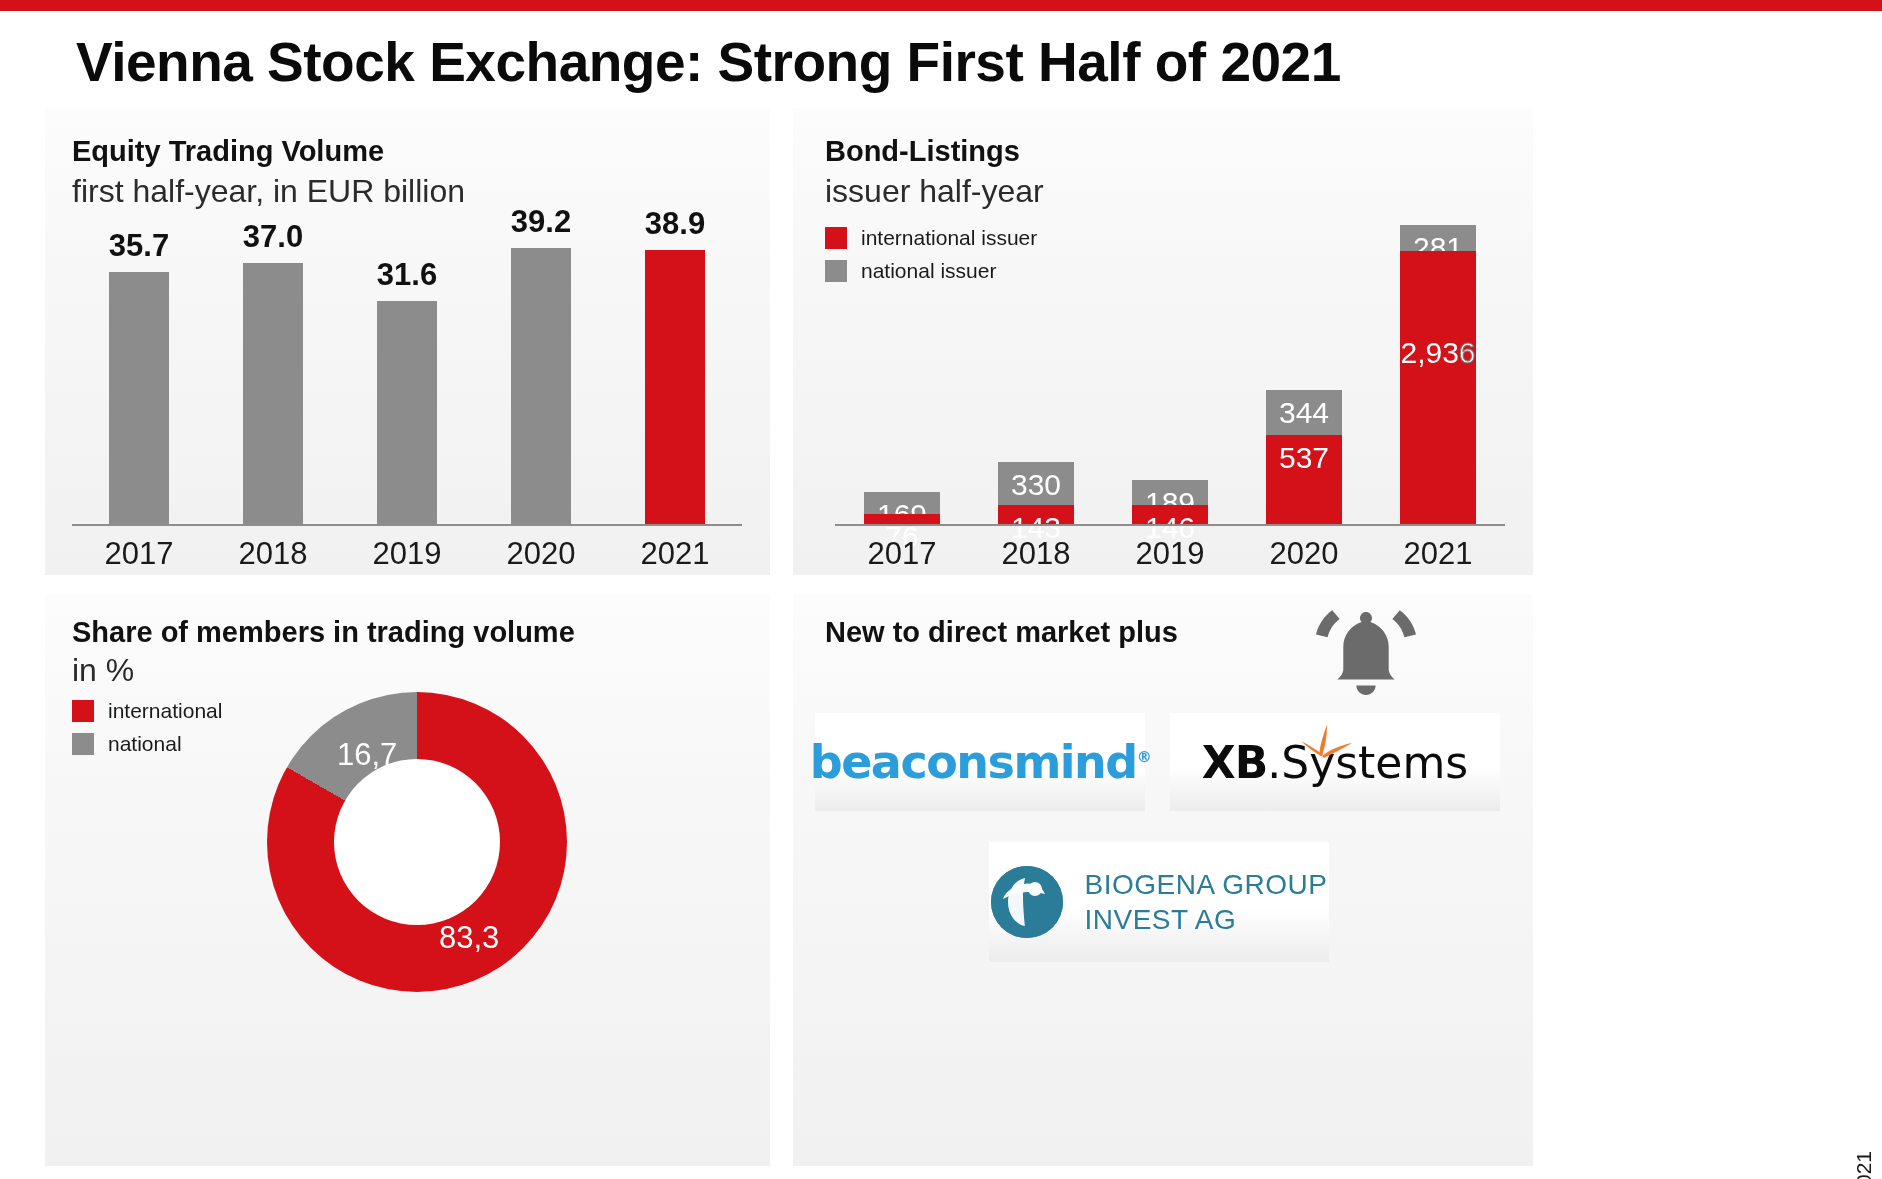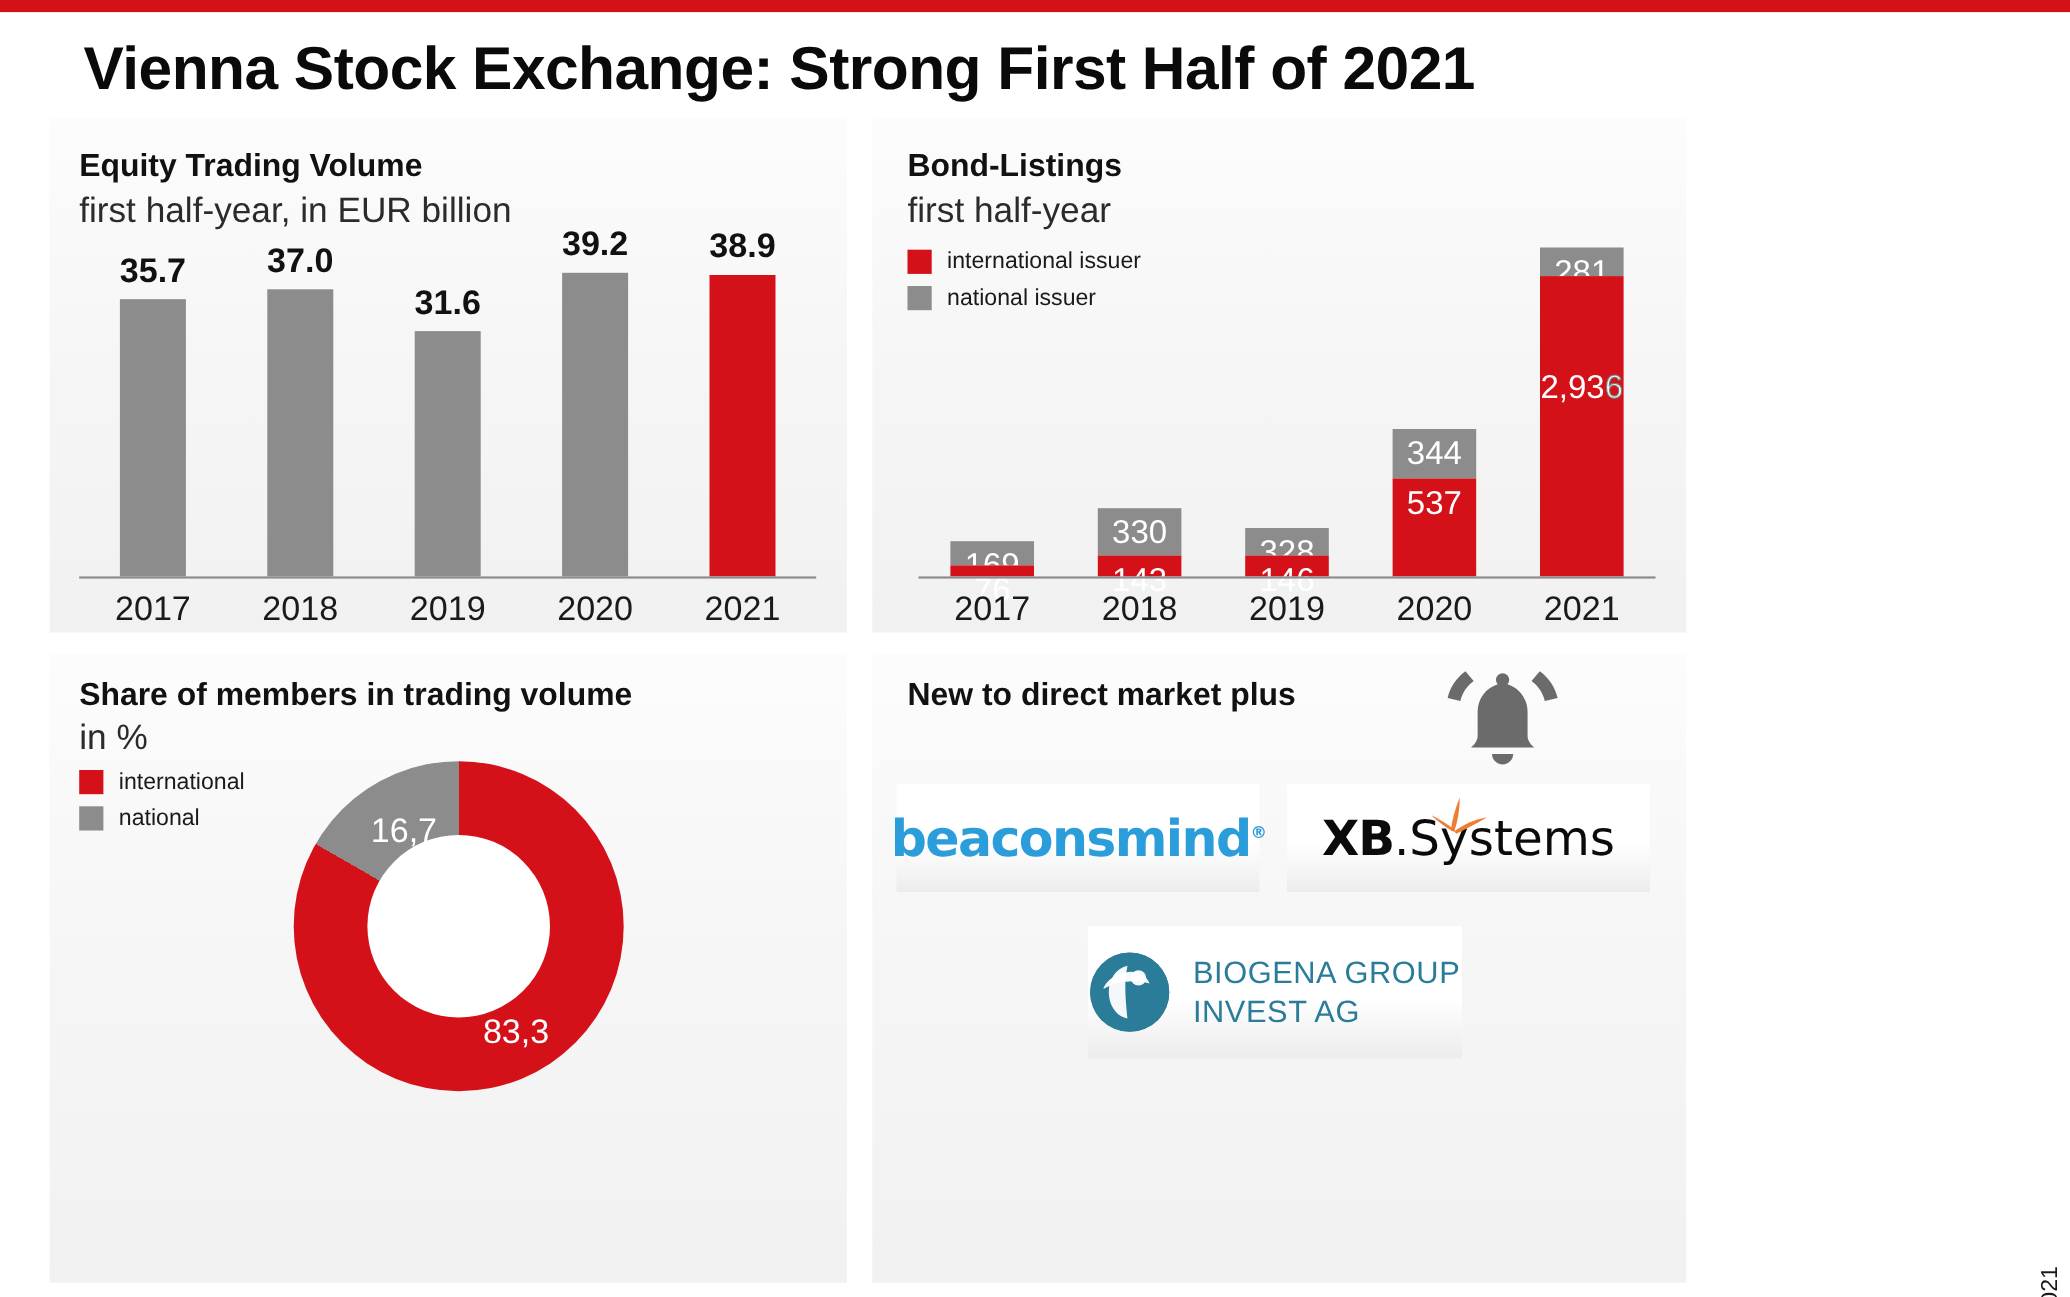--- a/index.html
+++ b/index.html
@@ -132,21 +132,21 @@
       <div class="xlabel" style="left:24px;top:428px;width:140px;">2017</div>
       <div class="xlabel" style="left:158px;top:428px;width:140px;">2018</div>
       <div class="xlabel" style="left:292px;top:428px;width:140px;">2019</div>
       <div class="xlabel" style="left:426px;top:428px;width:140px;">2020</div>
       <div class="xlabel" style="left:560px;top:428px;width:140px;">2021</div>
     </div>
 </div>
 
 <div class="panel" id="panel-bonds">
   <div class="panel-title" style="left:32px;top:27px;">Bond-Listings</div>
-  <div class="panel-sub" style="left:32px;top:65px;">first half-year</div>
+  <div class="panel-sub" style="left:32px;top:65px;">issuer half-year</div>
 
   <div class="legend" style="left:32px;top:118px;">
     <div class="legend-row">
       <span class="legend-swatch" style="background:#d41119;"></span>
       <span class="legend-label">international issuer</span>
     </div>
     <div class="legend-row">
       <span class="legend-swatch" style="background:#8c8c8c;"></span>
       <span class="legend-label">national issuer</span>
     </div>
@@ -164,21 +164,21 @@
       <div class="bar-col" style="left:163px;width:76px;height:62px;">
         <div class="seg" style="height:43px;background:#8c8c8c;">
           <div class="seg-label" style="top:6px;">330</div>
         </div>
         <div class="seg" style="height:19px;background:#d41119;">
           <div class="seg-label" style="top:6px;">143</div>
         </div>
       </div>
       <div class="bar-col" style="left:297px;width:76px;height:44px;">
         <div class="seg" style="height:25px;background:#8c8c8c;">
-          <div class="seg-label" style="top:6px;">328</div>
+          <div class="seg-label" style="top:6px;">189</div>
         </div>
         <div class="seg" style="height:19px;background:#d41119;">
           <div class="seg-label" style="top:6px;">146</div>
         </div>
       </div>
       <div class="bar-col" style="left:431px;width:76px;height:134px;">
         <div class="seg" style="height:45px;background:#8c8c8c;">
           <div class="seg-label" style="top:6px;">344</div>
         </div>
         <div class="seg" style="height:89px;background:#d41119;">

